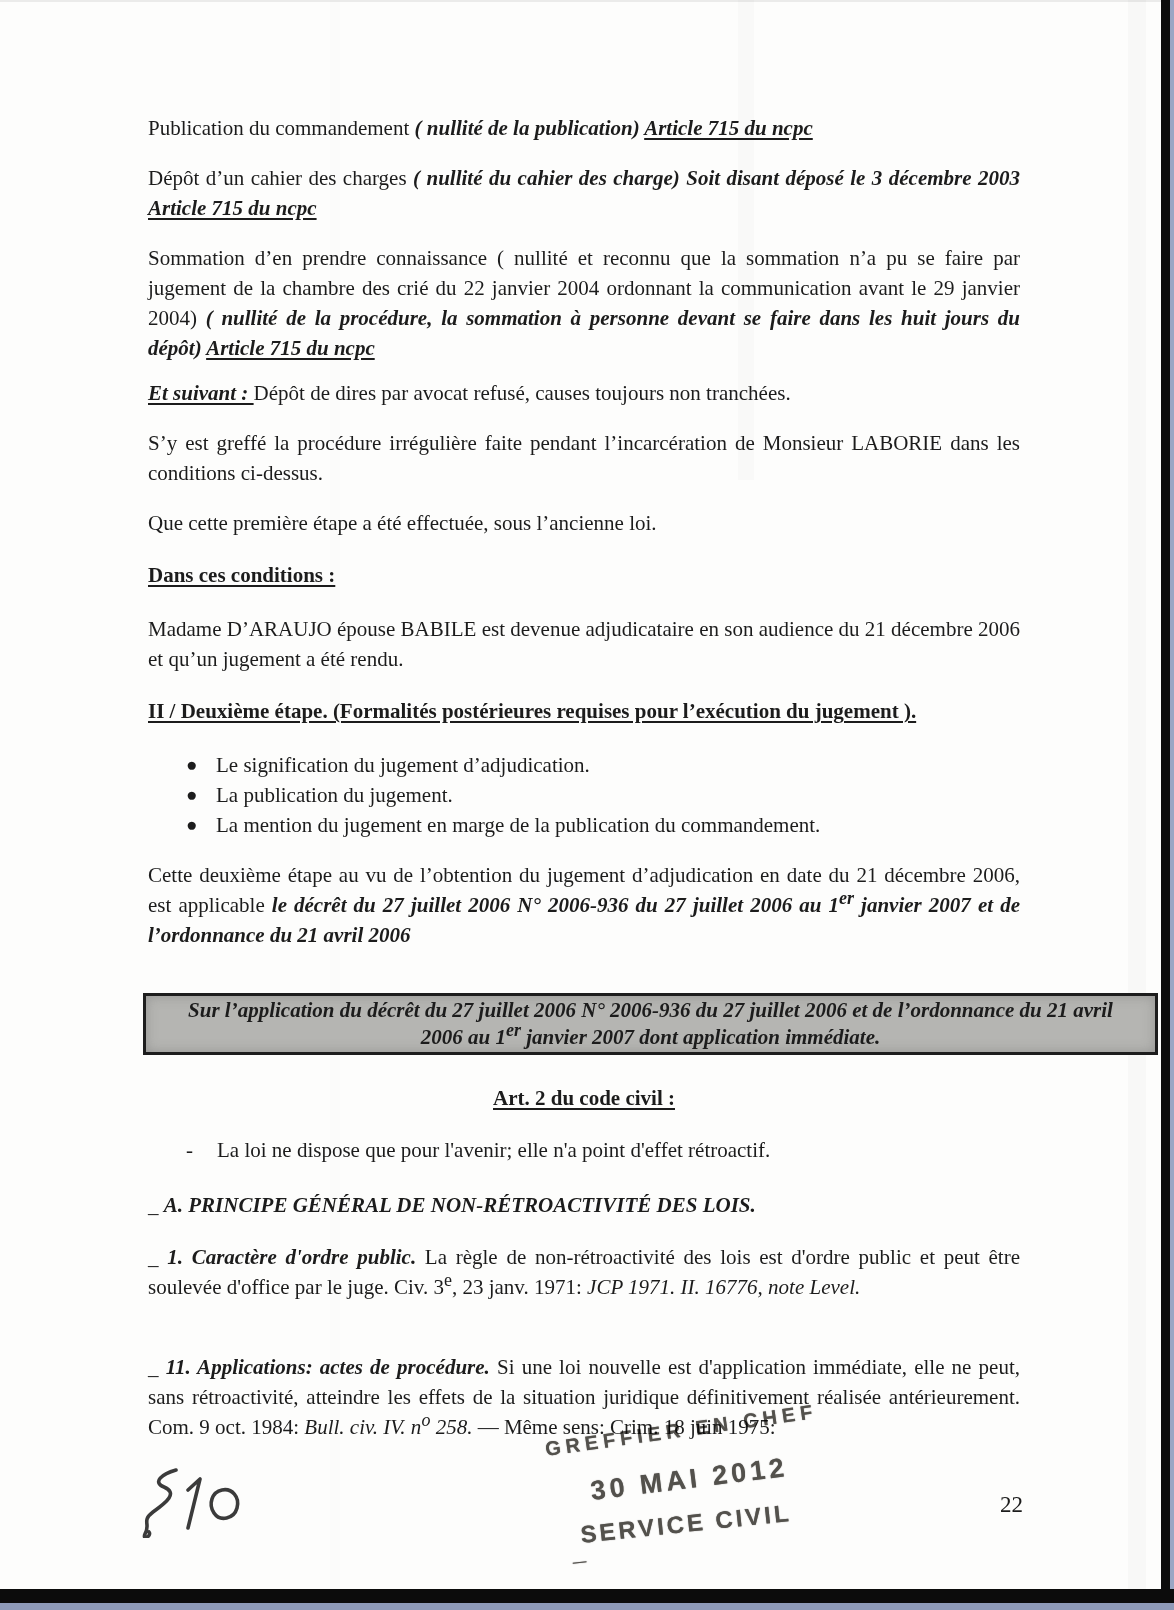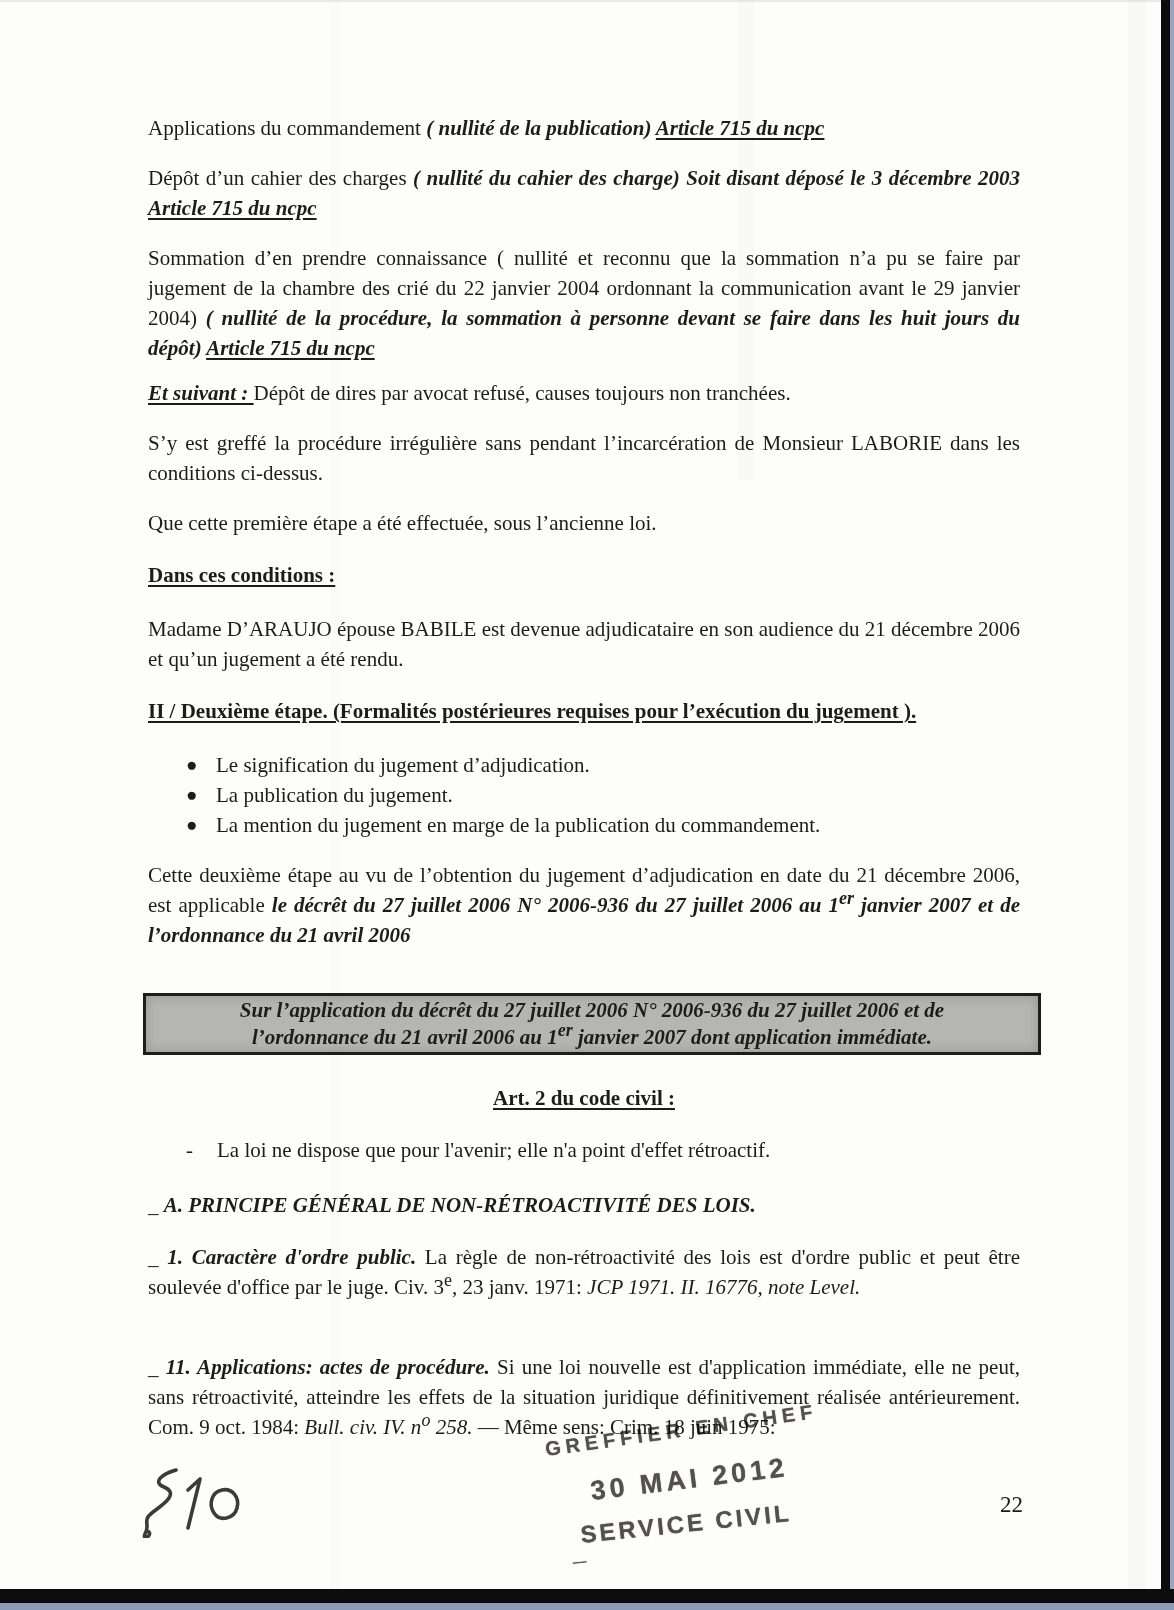--- a/index.html
+++ b/index.html
@@ -36,21 +36,21 @@
   .sup{vertical-align:super;font-size:18px;line-height:0;}
 
   .bullets{position:absolute;left:148px;width:872px;}
   .bullet-row{display:flex;align-items:flex-start;font-size:21px;line-height:30px;}
   .bullet-dot{width:14px;margin-left:38px;margin-right:16px;font-size:19px;}
 
   .dash-row{display:flex;}
   .dash-marker{margin-left:38px;margin-right:24px;}
 
   .graybox{
-    position:absolute;left:143px;top:993px;width:898px;height:62px;
+    position:absolute;left:143px;top:993px;width:1015px;height:62px;
     box-sizing:border-box;
     background:#b5b5b2;
     border:3px solid #1d1d1d;
     text-align:center;
     font-weight:bold;font-style:italic;
     font-size:21px;line-height:27px;
     padding:1px 34px 0 34px;
     box-shadow:inset 0 0 12px rgba(90,90,90,0.35);
   }
 
@@ -76,29 +76,29 @@
 </head>
 <body>
 
 <div class="scan">
 
   <div class="streak-a"></div>
   <div class="streak-b"></div>
   <div class="streak-c"></div>
   <div class="edge-top"></div>
 
-  <p class="para" style="top:113px"><span>Applications du commandement </span><span class="bi">( nullité de la publication) </span><span class="bi u">Article 715 du ncpc</span></p>
+  <p class="para" style="top:113px"><span>Publication du commandement </span><span class="bi">( nullité de la publication) </span><span class="bi u">Article 715 du ncpc</span></p>
 
   <p class="para" style="top:163px"><span>Dépôt d’un cahier des charges </span><span class="bi">( nullité du cahier des charge) Soit disant déposé le 3 décembre 2003 </span><span class="bi u">Article 715 du ncpc</span></p>
 
   <p class="para" style="top:243px"><span>Sommation d’en prendre connaissance ( nullité et reconnu que la sommation n’a pu se faire par jugement de la chambre des crié du 22 janvier 2004 ordonnant la communication avant le 29 janvier 2004) </span><span class="bi">( nullité de la procédure, la sommation à personne devant se faire dans les huit jours du dépôt) </span><span class="bi u">Article 715 du ncpc</span></p>
 
   <p class="para left" style="top:378px"><span class="bi u">Et suivant : </span><span>Dépôt de dires par avocat refusé, causes toujours non tranchées.</span></p>
 
-  <p class="para" style="top:428px"><span>S’y est greffé la procédure irrégulière sans pendant l’incarcération de Monsieur LABORIE dans les conditions ci-dessus.</span></p>
+  <p class="para" style="top:428px"><span>S’y est greffé la procédure irrégulière faite pendant l’incarcération de Monsieur LABORIE dans les conditions ci-dessus.</span></p>
 
   <p class="para left" style="top:508px"><span>Que cette première étape a été effectuée, sous l’ancienne loi.</span></p>
 
   <p class="para left" style="top:560px"><span class="b u">Dans ces conditions :</span></p>
 
   <p class="para" style="top:614px"><span>Madame D’ARAUJO épouse BABILE est devenue adjudicataire en son audience du 21 décembre 2006 et qu’un jugement a été rendu.</span></p>
 
   <p class="para left" style="top:696px"><span class="b u">II / Deuxième étape. (Formalités postérieures requises pour l’exécution du jugement ).</span></p>
 
   <div class="bullets" style="top:750px;position:absolute;">

